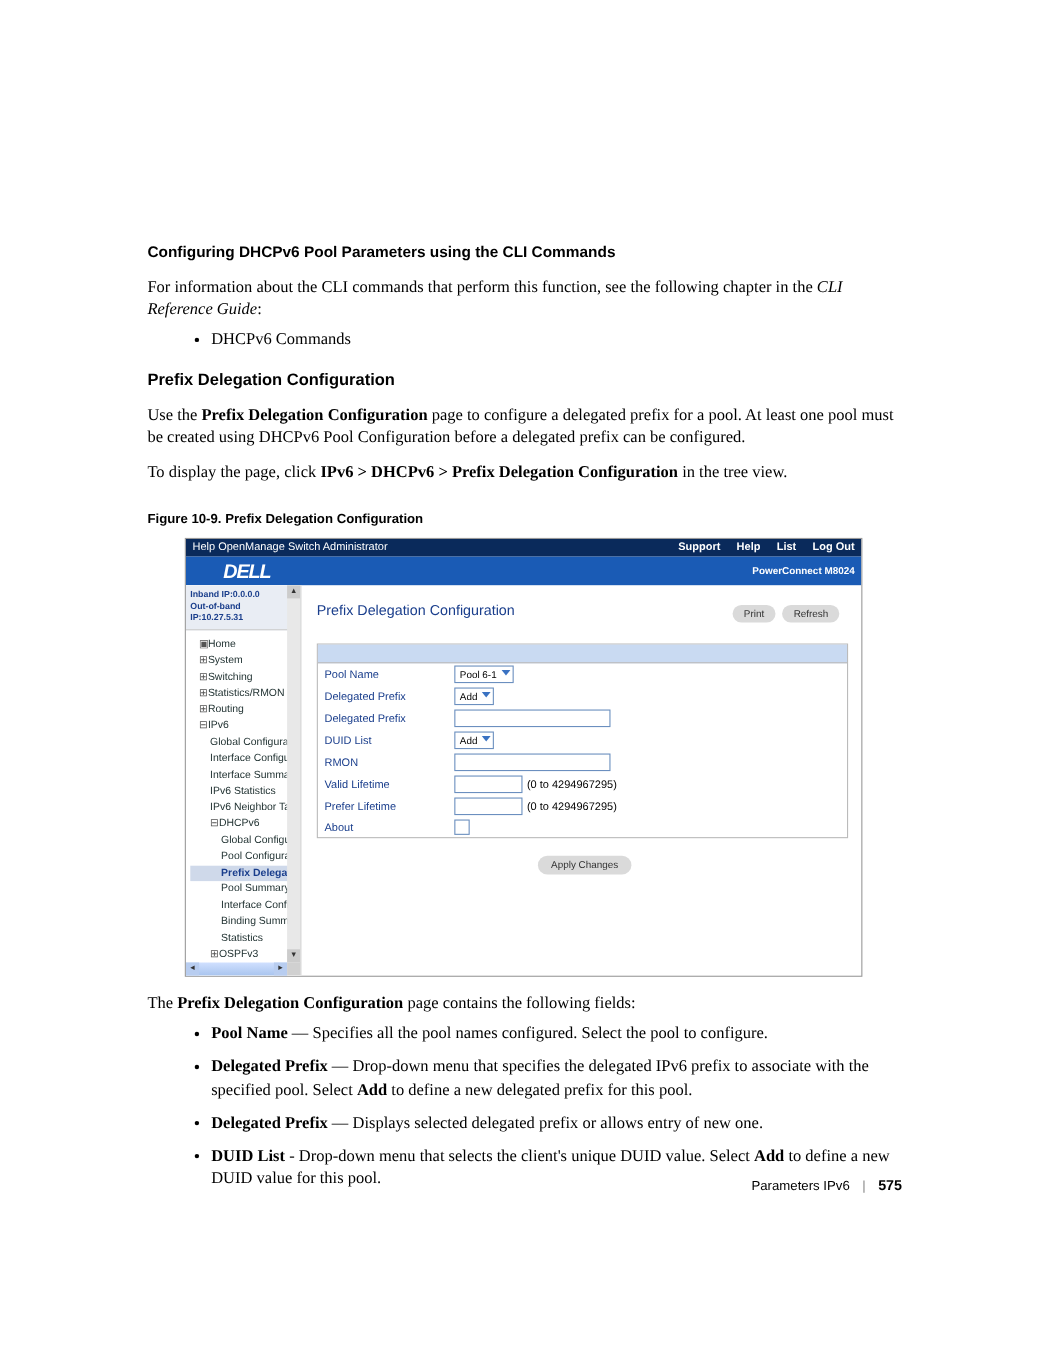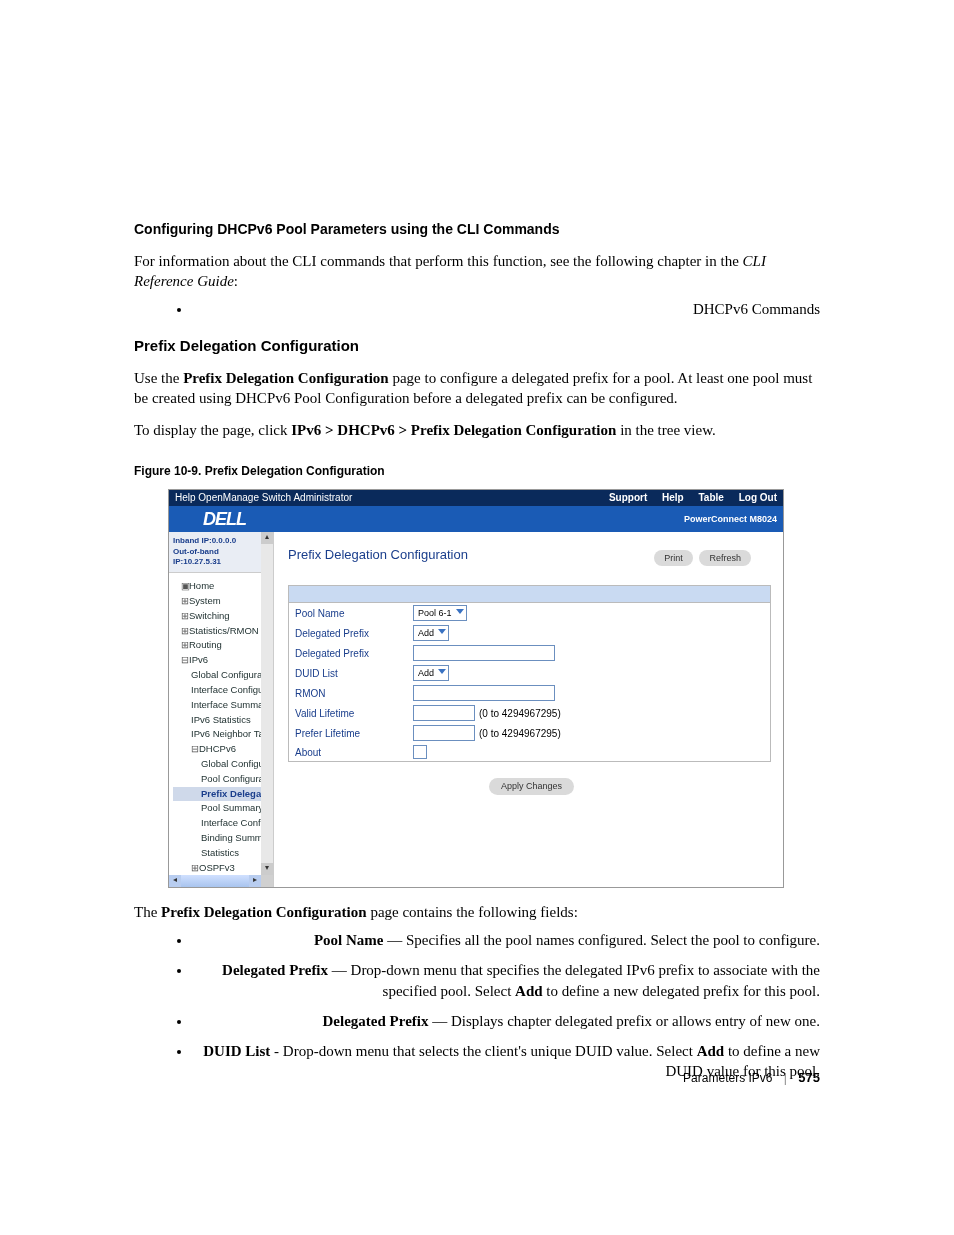--- a/index.html
+++ b/index.html
@@ -25,21 +25,20 @@
   }
   .serif {
     font-family: Georgia, 'Times New Roman', serif;
     font-size: 15px;
     margin: 12px 0 8px 0;
   }
   .italic { font-style: italic; }
   ul.bullets {
     margin: 4px 0 14px 0;
     padding-left: 58px;
-    text-align: right;
   }
   ul.bullets li {
     font-family: Georgia, 'Times New Roman', serif;
     font-size: 15px;
     margin-bottom: 10px;
   }
   .subsec-title {
     font-weight: bold;
     font-size: 15px;
     margin: 16px 0 8px 0;
@@ -158,21 +157,21 @@
     flex: 1;
     padding: 14px 12px 10px 14px;
     position: relative;
   }
   .main-title {
     color: #1a3e8c;
     font-size: 13px;
   }
   .toprt {
     position: absolute;
-    right: 32px;
+    right: 20px;
     top: 18px;
   }
   .pillbtn {
     display:inline-block;
     background: #dadada;
     color: #333;
     font-size: 9px;
     padding: 2px 10px;
     border-radius: 9px;
     margin-left: 4px;
@@ -267,21 +266,21 @@
   </p>
 
   <div class="fig-caption">Figure 10-9.    Prefix Delegation Configuration</div>
 
   <div class="shot">
     <div class="shot-top">
       <span>Help OpenManage Switch Administrator</span>
       <span class="links">
         <span>Support</span>
         <span>Help</span>
-        <span>Table</span>
+        <span>List</span>
         <span>Log Out</span>
       </span>
     </div>
     <div class="brandbar">
       <span class="logo">DELL</span>
       <span class="model">PowerConnect M8024</span>
     </div>
     <div class="shot-body">
       <div class="sidebar">
         <div class="ipbox">
@@ -380,21 +379,21 @@
   </p>
 
   <ul class="bullets">
     <li>
       <span class="b">Pool Name</span><span> — </span><span>Specifies all the pool names configured. Select the pool to configure.</span>
     </li>
     <li>
       <span class="b">Delegated Prefix</span><span> — </span><span>Drop-down menu that specifies the delegated IPv6 prefix to associate with the specified pool. Select </span><span class="b">Add</span><span> to define a new delegated prefix for this pool.</span>
     </li>
     <li>
-      <span class="b">Delegated Prefix</span><span> — </span><span>Displays chapter delegated prefix or allows entry of new one.</span>
+      <span class="b">Delegated Prefix</span><span> — </span><span>Displays selected delegated prefix or allows entry of new one.</span>
     </li>
     <li>
       <span class="b">DUID List</span><span> - </span><span>Drop-down menu that selects the client's unique DUID value. Select </span><span class="b">Add</span><span> to define a new DUID value for this pool.</span>
     </li>
   </ul>
 
   <div class="pg-footer">
     <span>Parameters IPv6</span>
     <span class="divider">|</span>
     <span class="num">575</span>

